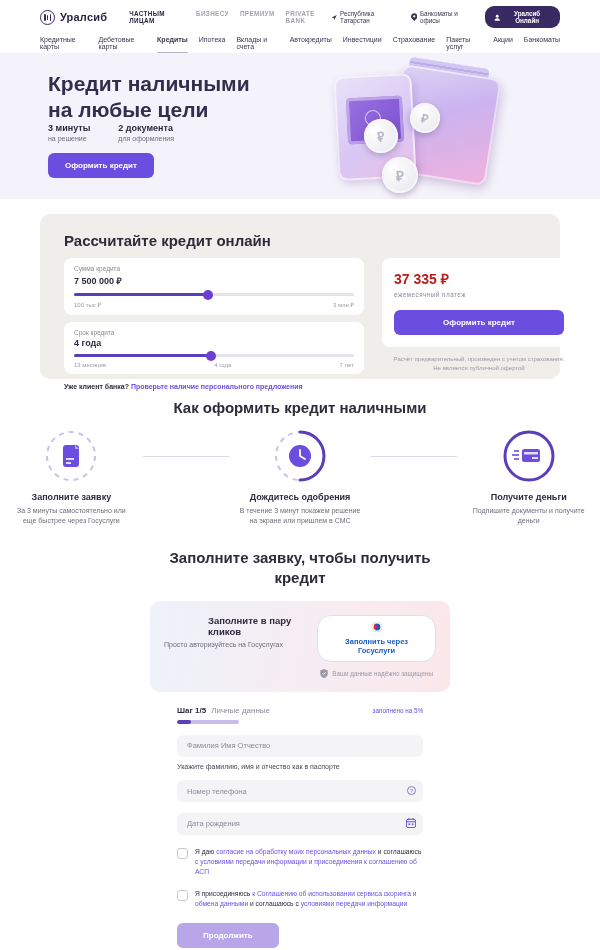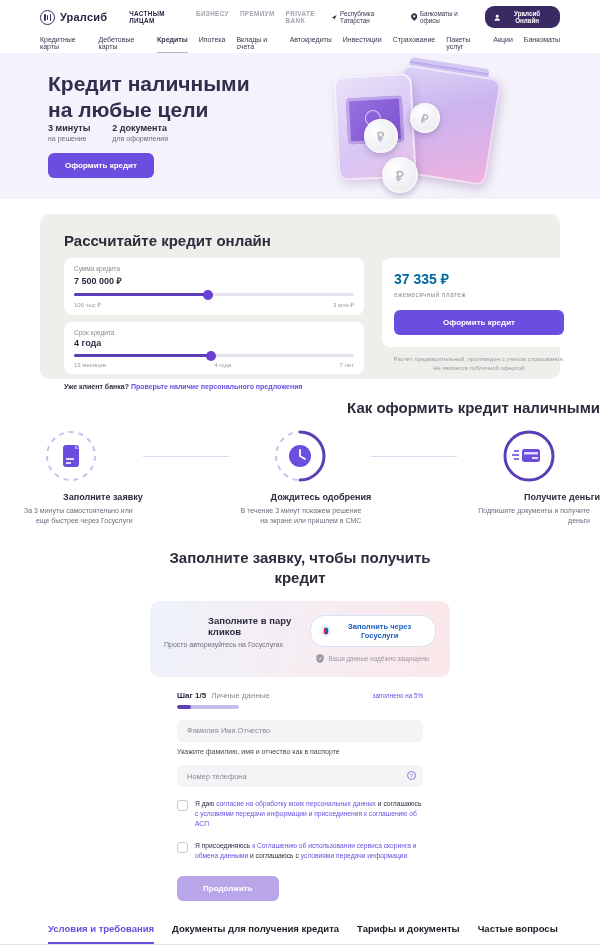--- a/index.html
+++ b/index.html
@@ -24,21 +24,21 @@
   .hdr-link { display:flex; align-items:center; gap:3px; font-size:6.3px; color:#3b3650; cursor:pointer; }
   .hdr-link svg { display:block; }
   .login-pill { display:flex; align-items:center; gap:3px; background:#3a2a63; color:#fff; font-size:6.3px; font-weight:bold; border:none; border-radius:9px; padding:4px 9px; cursor:pointer; }
   .prod-nav { display:flex; gap:11px; margin-top:8px; height:17px; }
   .prod-nav span { font-size:7px; color:#3b3650; cursor:pointer; padding-bottom:4px; }
   .prod-nav span.active { font-weight:bold; border-bottom:1.5px solid #b9b6c2; }
 
   
   .hero { position:relative; height:146px; background:#f4f2fa; overflow:hidden; }
   .hero-title { position:absolute; left:48px; top:18px; font-size:21px; line-height:1.22; font-weight:600; color:#332d4e; }
-  .hero-stats { position:absolute; left:48px; top:70px; display:flex; gap:22px; }
+  .hero-stats { position:absolute; left:48px; top:70px; display:flex; gap:28px; }
   .hero-stat b { display:block; font-size:9px; color:#2e2a3e; }
   .hero-stat span { display:block; font-size:7px; color:#6f6c7c; margin-top:2px; }
   .btn { display:inline-block; background:#6b4ee0; color:#fff; border:none; border-radius:6px; font-family:inherit; font-weight:bold; cursor:pointer; }
   .hero-cta { position:absolute; left:48px; top:100px; font-size:8px; padding:8px 17px; }
   
   .art { position:absolute; left:330px; top:6px; width:170px; height:138px; }
   .w-right { position:absolute; left:64px; top:12px; width:100px; height:108px; border-radius:10px; transform:rotate(9deg);
              background:linear-gradient(160deg,#dcd4f5 0%,#cbb3ef 40%,#eeb2de 100%); box-shadow:inset 0 0 0 2px rgba(255,255,255,.55), 2px 4px 10px rgba(90,60,140,.25); }
   .w-bills { position:absolute; left:78px; top:4px; width:80px; height:26px; border-radius:4px; transform:rotate(9deg);
              background:repeating-linear-gradient(180deg,#cfc3f2 0 4px,#b9a6ea 4px 6px); opacity:.9; }
@@ -60,44 +60,44 @@
   .slider-label { font-size:6.5px; color:#8d8a97; }
   .slider-value { font-size:9px; font-weight:bold; color:#2e2a3e; margin-top:2px; }
   .slider-track { position:relative; height:3px; background:#e4e2ea; border-radius:2px; margin-top:6px; }
   .slider-fill { position:absolute; left:0; top:0; height:3px; background:#5b3fb8; border-radius:2px; }
   .slider-thumb { position:absolute; right:-5px; top:-3.5px; width:10px; height:10px; border-radius:50%; background:#6b3fd4; cursor:pointer; }
   .slider-scale { display:flex; justify-content:space-between; font-size:6px; color:#9b99a5; margin-top:5px; }
   .calc-link-row { font-size:7px; margin-top:9px; color:#2e2a3e; font-weight:bold; }
   .calc-link-row a { color:#6b4ee0; text-decoration:none; cursor:pointer; }
   .calc-right { position:absolute; left:342px; top:44px; width:194px; }
   .pay-card { background:#fff; border-radius:8px; padding:11px 12px 12px 12px; }
-  .pay-value { font-size:14px; font-weight:bold; color:#0369a1; }
+  .pay-value { font-size:14px; font-weight:bold; color:#b91c1c; }
   .pay-label { font-size:6.3px; color:#8d8a97; letter-spacing:.5px; margin-top:3px; }
   .pay-cta { width:100%; font-size:8px; padding:8px 0; margin-top:12px; }
   .pay-note { font-size:6px; color:#9b99a5; text-align:center; margin-top:8px; line-height:1.5; }
 
   
-  .steps { text-align:right; margin-top:20px; }
+  .steps { text-align:center; margin-top:20px; }
   .steps h2 { font-size:15px; font-weight:bold; color:#2f2b3b; }
   .steps-row { display:flex; justify-content:center; align-items:flex-start; margin-top:14px; }
   .step { width:172px; }
   .step-circle { width:52px; height:52px; margin:0 auto; position:relative; }
   .step-circle svg { display:block; }
   .step-connector { width:86px; height:1px; border-top:1px solid #ddd8f0; margin-top:26px; flex:0 0 auto; }
   .step h3 { font-size:9px; font-weight:bold; color:#2e2a3e; margin-top:10px; }
   .step p { font-size:7px; color:#6f6c7c; line-height:1.45; margin:4px 10px 0 10px; }
 
   
   .form-sec { width:300px; margin:22px auto 0 auto; }
   .form-sec h2 { font-size:15px; font-weight:bold; color:#2f2b3b; text-align:center; line-height:1.3; }
   .gos-banner { margin-top:14px; border-radius:10px; background:linear-gradient(100deg,#eef2fa 0%,#f6edf2 55%,#fbe7ea 100%); padding:14px 14px; display:flex; align-items:flex-start; }
   .gos-left b { display:block; font-size:9.5px; color:#2e2a3e;margin-left:44px; }
   .gos-left span { display:block; font-size:7px; color:#6f6c7c; margin-top:4px; }
   .gos-right { margin-left:auto; text-align:center; }
-  .gos-btn { display:flex; align-items:center; gap:5px; background:#fff; border:1px solid #d9e2f2; border-radius:14px; padding:6px 11px; cursor:pointer; font-family:inherit; }
+  .gos-btn { display:flex; align-items:center; gap:5px; background:#fff; border:1px solid #d9e2f2; border-radius:14px; padding:6px 11px; cursor:pointer; font-family:inherit;flex-direction:column; }
   .gos-logo { width:10px; height:10px; border-radius:50%; background:conic-gradient(from 200deg,#e5283c 0 120deg,#1b5dbd 120deg 360deg); box-shadow:inset 0 0 0 1.6px #fff; }
   .gos-btn span { font-size:7.5px; font-weight:bold; color:#1b5dbd; }
   .gos-secure { display:flex; align-items:center; gap:4px; justify-content:center; margin-top:7px; }
   .gos-secure span { font-size:6.3px; color:#9b99a5; }
   .form-body { width:246px; margin:14px auto 2px auto; }
   .step-head { display:flex; align-items:baseline; }
   .step-head b { font-size:8px; color:#2e2a3e; }
   .step-head .sname { font-size:8px; color:#8d8a97; margin-left:5px; }
   .step-head .pct { margin-left:auto; font-size:6.3px; color:#6b4ee0; }
   .pbar { width:62px; height:4px; border-radius:2px; background:#c8bcea; margin-top:5px; overflow:hidden; }
@@ -346,20 +346,31 @@
       </div>
       <div class="hint">Укажите фамилию, имя и отчество как в паспорте</div>
 
       <div class="field-row">
         <div class="field">
           <input type="text" placeholder="Номер телефона" style="">
           <span class="q-icon">?</span>
         </div>
       </div>
 
+      <div class="field">
+        <input type="text" placeholder="Дата рождения" style="">
+        <svg class="cal-icon" width="10" height="10" viewBox="0 0 12 12">
+            <rect x="0.5" y="1.5" width="11" height="10" rx="2" fill="none" stroke="#6b4ee0" stroke-width="1.2"></rect>
+            <line x1="0.5" y1="4.5" x2="11.5" y2="4.5" stroke="#6b4ee0" stroke-width="1.2"></line>
+            <line x1="3.5" y1="0" x2="3.5" y2="2.5" stroke="#6b4ee0" stroke-width="1.2"></line>
+            <line x1="8.5" y1="0" x2="8.5" y2="2.5" stroke="#6b4ee0" stroke-width="1.2"></line>
+            <rect x="3" y="6.5" width="2" height="2" fill="#6b4ee0"></rect>
+            <rect x="7" y="6.5" width="2" height="2" fill="#6b4ee0"></rect>
+          </svg>
+      </div>
 
       <div class="consent">
         <span class="box"></span>
         <p><span>Я даю </span><span class="link">согласие на обработку моих персональных данных</span><span> и соглашаюсь </span><span class="link">с условиями передачи информации и присоединения к соглашению об АСП</span></p>
       </div>
       <div class="consent">
         <span class="box"></span>
         <p><span>Я присоединяюсь </span><span class="link">к Соглашению об использовании сервиса скоринга и обмена данными</span><span> и соглашаюсь с </span><span class="link">условиями передачи информации</span></p>
       </div>
 

